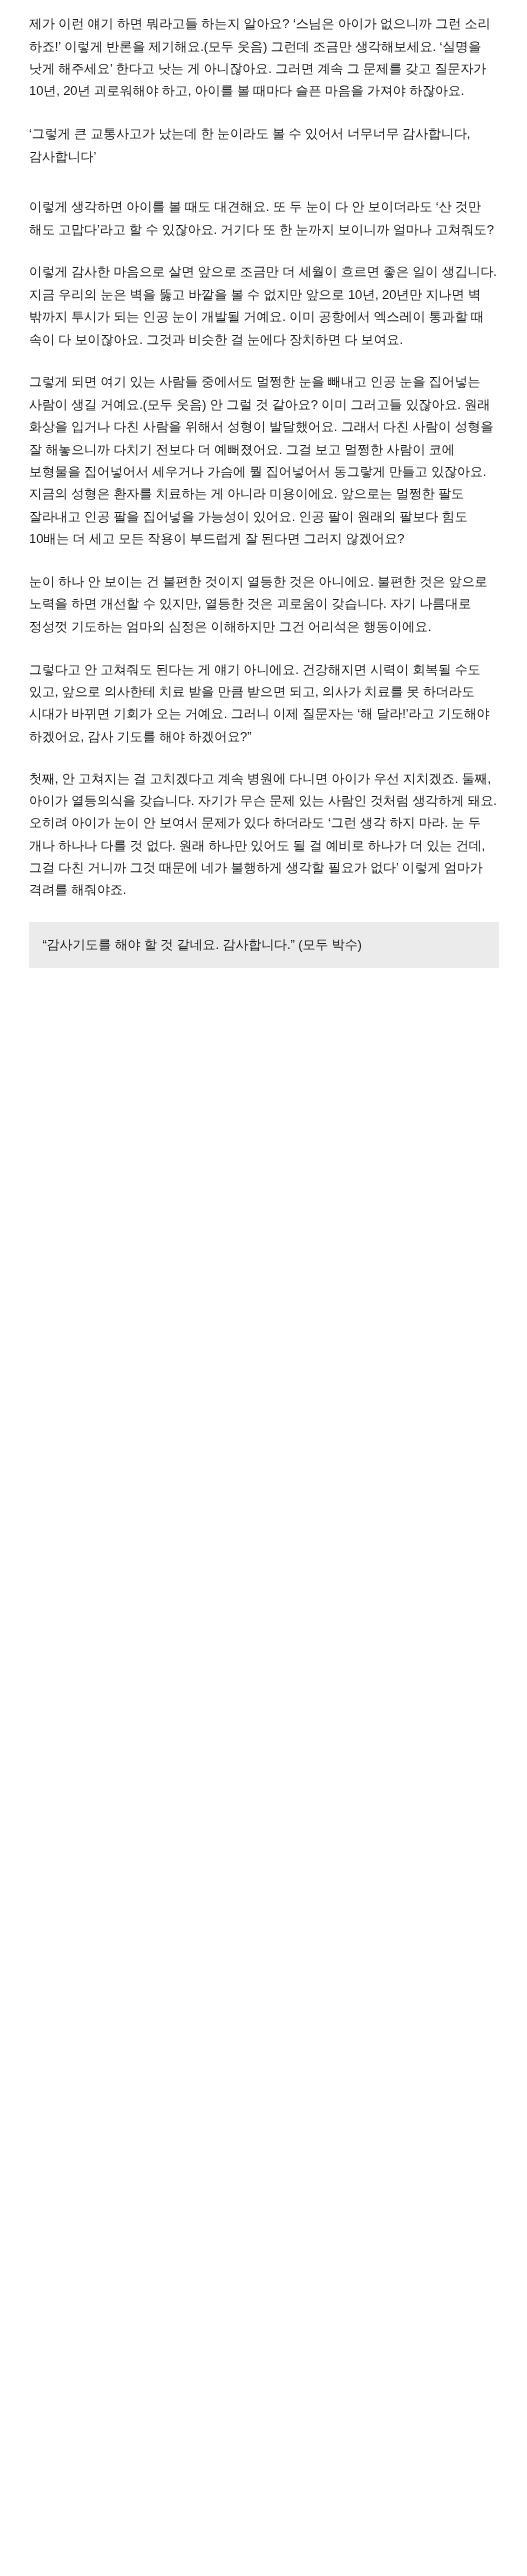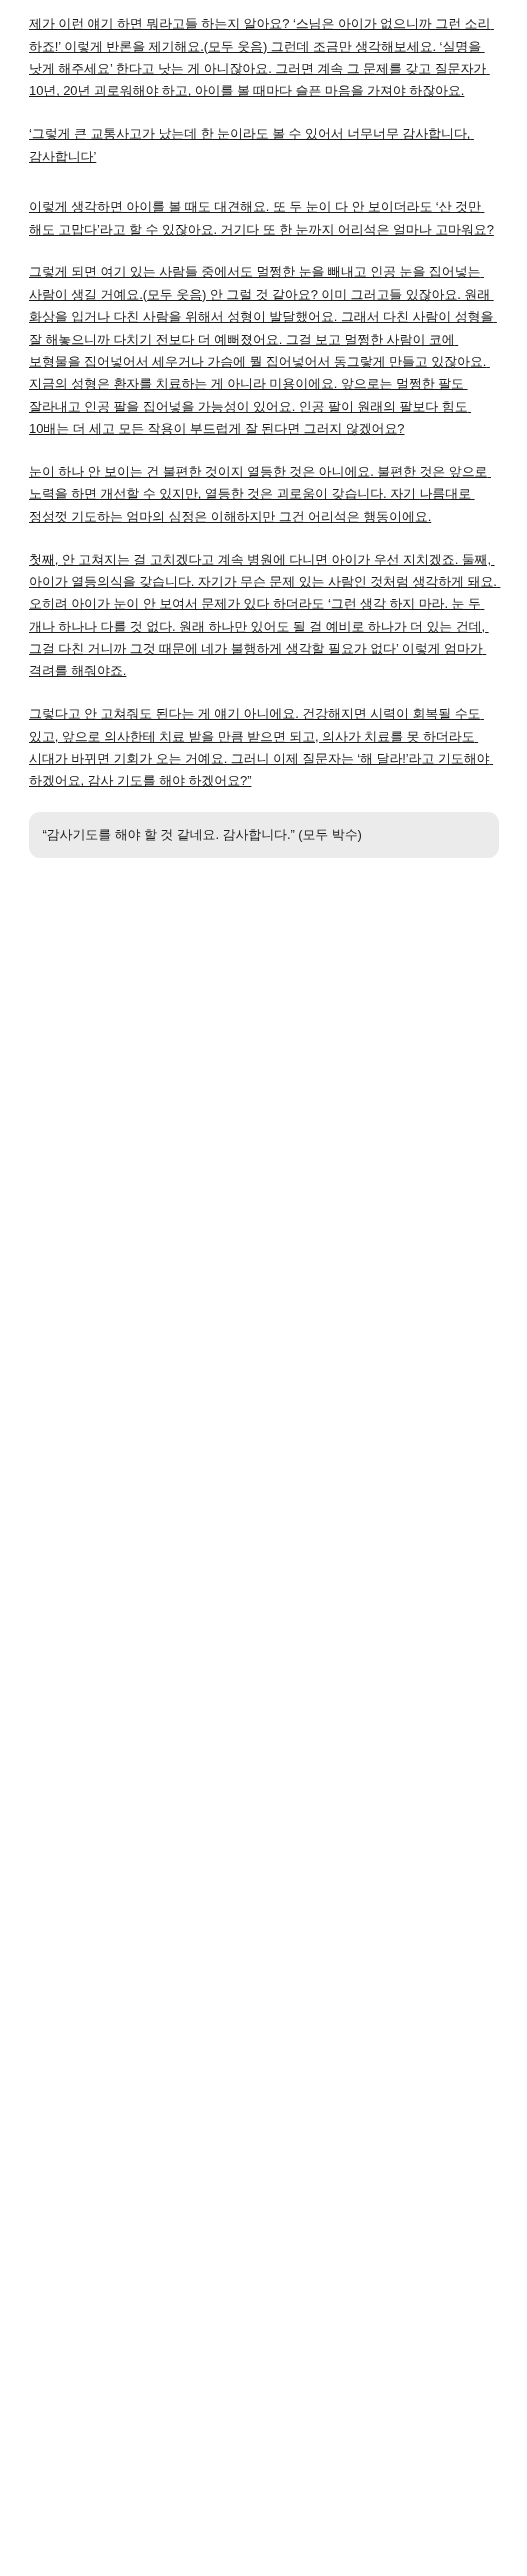--- a/index.html
+++ b/index.html
@@ -20,53 +20,53 @@
   }
   .para {
     font-size: 13px;
     line-height: 1.72;
     color: #1b1b1b;
     letter-spacing: -0.1px;
     margin: 0 0 20.6px 0;
     text-align: left;
     word-break: keep-all;
     white-space: pre-wrap;
-    text-decoration: underline;
   }
   .para.quote {
     margin-bottom: 28px;
   }
   .para.tight {
     margin-bottom: 19.6px;
   }
   .closing-wrap {
     margin-top: 13.4px;
     padding: 11.3px 13.4px 12.4px 13.4px;
     background: #ebebeb;
-    border-radius: 11px;
+    border-radius: 1px;
   }
   .closing {
     font-size: 13px;
     line-height: 1.66;
     color: #1b1b1b;
     letter-spacing: -0.1px;
     margin: 0;
     word-break: keep-all;
     white-space: pre-wrap;
   }
 </style>
 </head>
 <body>
 
 <div class="page">
   <p class="para">제가 이런 얘기 하면 뭐라고들 하는지 알아요? ‘스님은 아이가 없으니까 그런 소리 하죠!’ 이렇게 반론을 제기해요.(모두 웃음) 그런데 조금만 생각해보세요. ‘실명을 낫게 해주세요’ 한다고 낫는 게 아니잖아요. 그러면 계속 그 문제를 갖고 질문자가 10년, 20년 괴로워해야 하고, 아이를 볼 때마다 슬픈 마음을 가져야 하잖아요.</p>
   <p class="para quote">‘그렇게 큰 교통사고가 났는데 한 눈이라도 볼 수 있어서 너무너무 감사합니다, 감사합니다’</p>
-  <p class="para">이렇게 생각하면 아이를 볼 때도 대견해요. 또 두 눈이 다 안 보이더라도 ‘산 것만 해도 고맙다’라고 할 수 있잖아요. 거기다 또 한 눈까지 어리석은 얼마나 고마워요?</p>
+  <p class="para">이렇게 생각하면 아이를 볼 때도 대견해요. 또 두 눈이 다 안 보이더라도 ‘산 것만 해도 고맙다’라고 할 수 있잖아요. 거기다 또 한 눈까지 보이니까 얼마나 고쳐줘도?</p>
+  <p class="para">이렇게 감사한 마음으로 살면 앞으로 조금만 더 세월이 흐르면 좋은 일이 생깁니다. 지금 우리의 눈은 벽을 뚫고 바깥을 볼 수 없지만 앞으로 10년, 20년만 지나면 벽 밖까지 투시가 되는 인공 눈이 개발될 거예요. 이미 공항에서 엑스레이 통과할 때 속이 다 보이잖아요. 그것과 비슷한 걸 눈에다 장치하면 다 보여요.</p>
   <p class="para">그렇게 되면 여기 있는 사람들 중에서도 멀쩡한 눈을 빼내고 인공 눈을 집어넣는 사람이 생길 거예요.(모두 웃음) 안 그럴 것 같아요? 이미 그러고들 있잖아요. 원래 화상을 입거나 다친 사람을 위해서 성형이 발달했어요. 그래서 다친 사람이 성형을 잘 해놓으니까 다치기 전보다 더 예뻐졌어요. 그걸 보고 멀쩡한 사람이 코에 보형물을 집어넣어서 세우거나 가슴에 뭘 집어넣어서 동그랗게 만들고 있잖아요. 지금의 성형은 환자를 치료하는 게 아니라 미용이에요. 앞으로는 멀쩡한 팔도 잘라내고 인공 팔을 집어넣을 가능성이 있어요. 인공 팔이 원래의 팔보다 힘도 10배는 더 세고 모든 작용이 부드럽게 잘 된다면 그러지 않겠어요?</p>
   <p class="para">눈이 하나 안 보이는 건 불편한 것이지 열등한 것은 아니에요. 불편한 것은 앞으로 노력을 하면 개선할 수 있지만, 열등한 것은 괴로움이 갖습니다. 자기 나름대로 정성껏 기도하는 엄마의 심정은 이해하지만 그건 어리석은 행동이에요.</p>
+  <p class="para tight">그렇다고 안 고쳐줘도 된다는 게 얘기 아니에요. 건강해지면 시력이 회복될 수도 있고, 앞으로 의사한테 치료 받을 만큼 받으면 되고, 의사가 치료를 못 하더라도 시대가 바뀌면 기회가 오는 거예요. 그러니 이제 질문자는 ‘해 달라!’라고 기도해야 하겠어요, 감사 기도를 해야 하겠어요?”</p>
   <p class="para">첫째, 안 고쳐지는 걸 고치겠다고 계속 병원에 다니면 아이가 우선 지치겠죠. 둘째, 아이가 열등의식을 갖습니다. 자기가 무슨 문제 있는 사람인 것처럼 생각하게 돼요. 오히려 아이가 눈이 안 보여서 문제가 있다 하더라도 ‘그런 생각 하지 마라. 눈 두 개나 하나나 다를 것 없다. 원래 하나만 있어도 될 걸 예비로 하나가 더 있는 건데, 그걸 다친 거니까 그것 때문에 네가 불행하게 생각할 필요가 없다’ 이렇게 엄마가 격려를 해줘야죠.</p>
-  <p class="para tight">그렇다고 안 고쳐줘도 된다는 게 얘기 아니에요. 건강해지면 시력이 회복될 수도 있고, 앞으로 의사한테 치료 받을 만큼 받으면 되고, 의사가 치료를 못 하더라도 시대가 바뀌면 기회가 오는 거예요. 그러니 이제 질문자는 ‘해 달라!’라고 기도해야 하겠어요, 감사 기도를 해야 하겠어요?”</p>
 
   <div class="closing-wrap">
     <p class="closing">“감사기도를 해야 할 것 같네요. 감사합니다.” (모두 박수)</p>
   </div>
 </div>
 
 
 </body></html>

